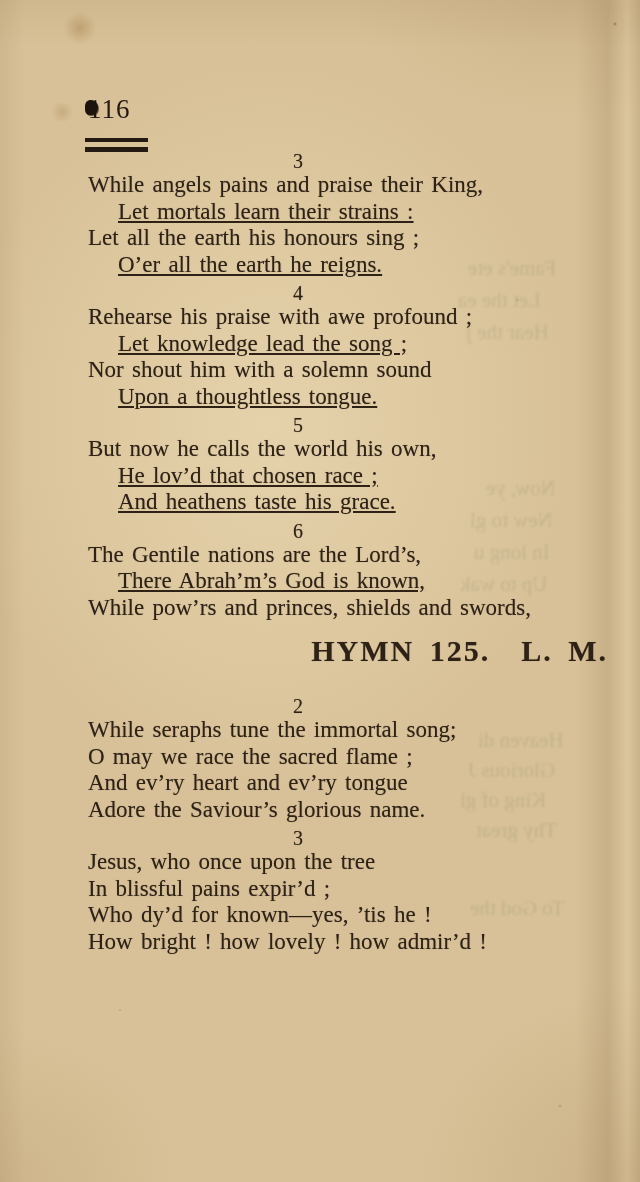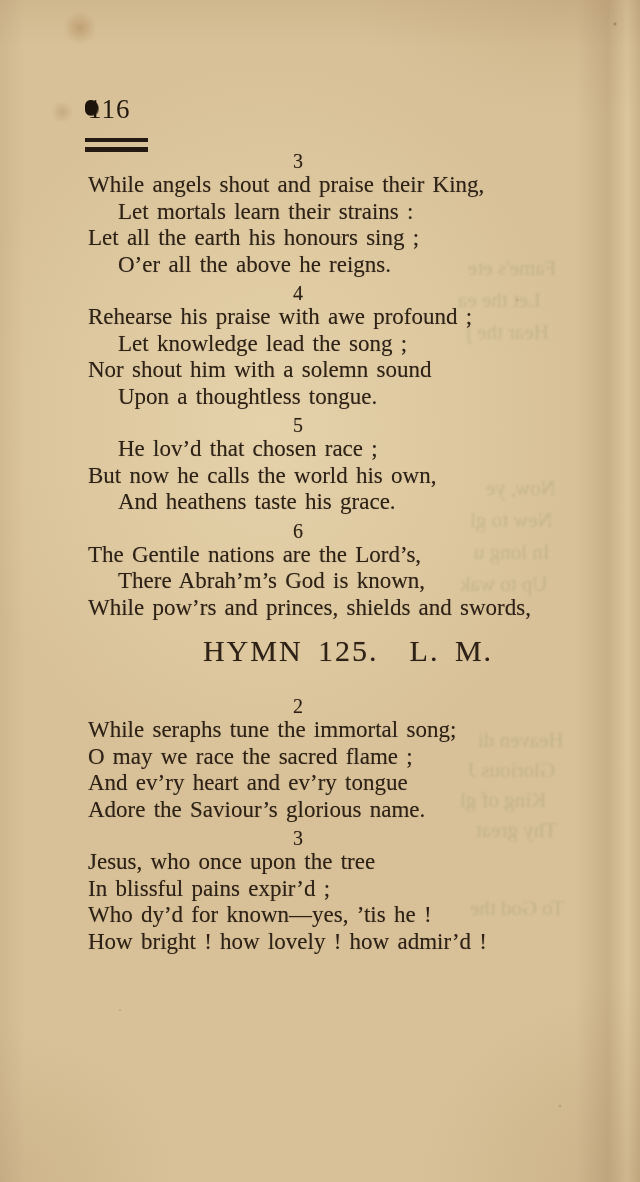--- a/index.html
+++ b/index.html
@@ -42,23 +42,23 @@
     text-shadow:0 0 1px rgba(46,34,22,.35);
   }
   .vnum{
     width:420px;text-align:center;
     font-size:20px;line-height:22px;padding-top:4px;
   }
   .line{
     font-size:23px;line-height:26.5px;white-space:nowrap;
     word-spacing:2.5px;margin:0;
   }
-  .indent{padding-left:30px;}
+  .indent{padding-left:30px;text-decoration:underline;}
   .heading{
-    width:520px;text-align:center;font-weight:normal;
+    width:520px;text-align:right;font-weight:bold;
     font-size:30px;letter-spacing:2px;word-spacing:6px;white-space:pre;
     margin:14px 0 24px 0;line-height:32px;
   }
   .initial{
     font-size:34px;line-height:20px;letter-spacing:1px;
   }
   .ghost{
     position:absolute;transform:scaleX(-1);
     font-size:21px;color:#76805f;opacity:.22;filter:blur(.8px);
     white-space:nowrap;
@@ -89,38 +89,38 @@
   <div class="page-number">116</div>
   <div class="ink-smudge"></div>
   <div class="double-rule"></div>
 
   <main class="content">
 
     <section>
 
       <div>
         <div class="vnum">3</div>
-        <p class="line">While angels shout and praise their King,</p>
+        <p class="line">While angels pains and praise their King,</p>
         <p class="line indent">Let mortals learn their strains :</p>
         <p class="line">Let all the earth his honours sing ;</p>
-        <p class="line indent">O’er all the above he reigns.</p>
+        <p class="line indent">O’er all the earth he reigns.</p>
       </div>
 
       <div>
         <div class="vnum">4</div>
         <p class="line">Rehearse his praise with awe profound ;</p>
         <p class="line indent">Let knowledge lead the song ;</p>
         <p class="line">Nor shout him with a solemn sound</p>
         <p class="line indent">Upon a thoughtless tongue.</p>
       </div>
 
       <div>
         <div class="vnum">5</div>
+        <p class="line">But now he calls the world his own,</p>
         <p class="line indent">He lov’d that chosen race ;</p>
-        <p class="line">But now he calls the world his own,</p>
         <p class="line indent">And heathens taste his grace.</p>
       </div>
 
       <div>
         <div class="vnum">6</div>
         <p class="line">The Gentile nations are the Lord’s,</p>
         <p class="line indent">There Abrah’m’s God is known,</p>
         <p class="line">While pow’rs and princes, shields and swords,</p>
       </div>
 

